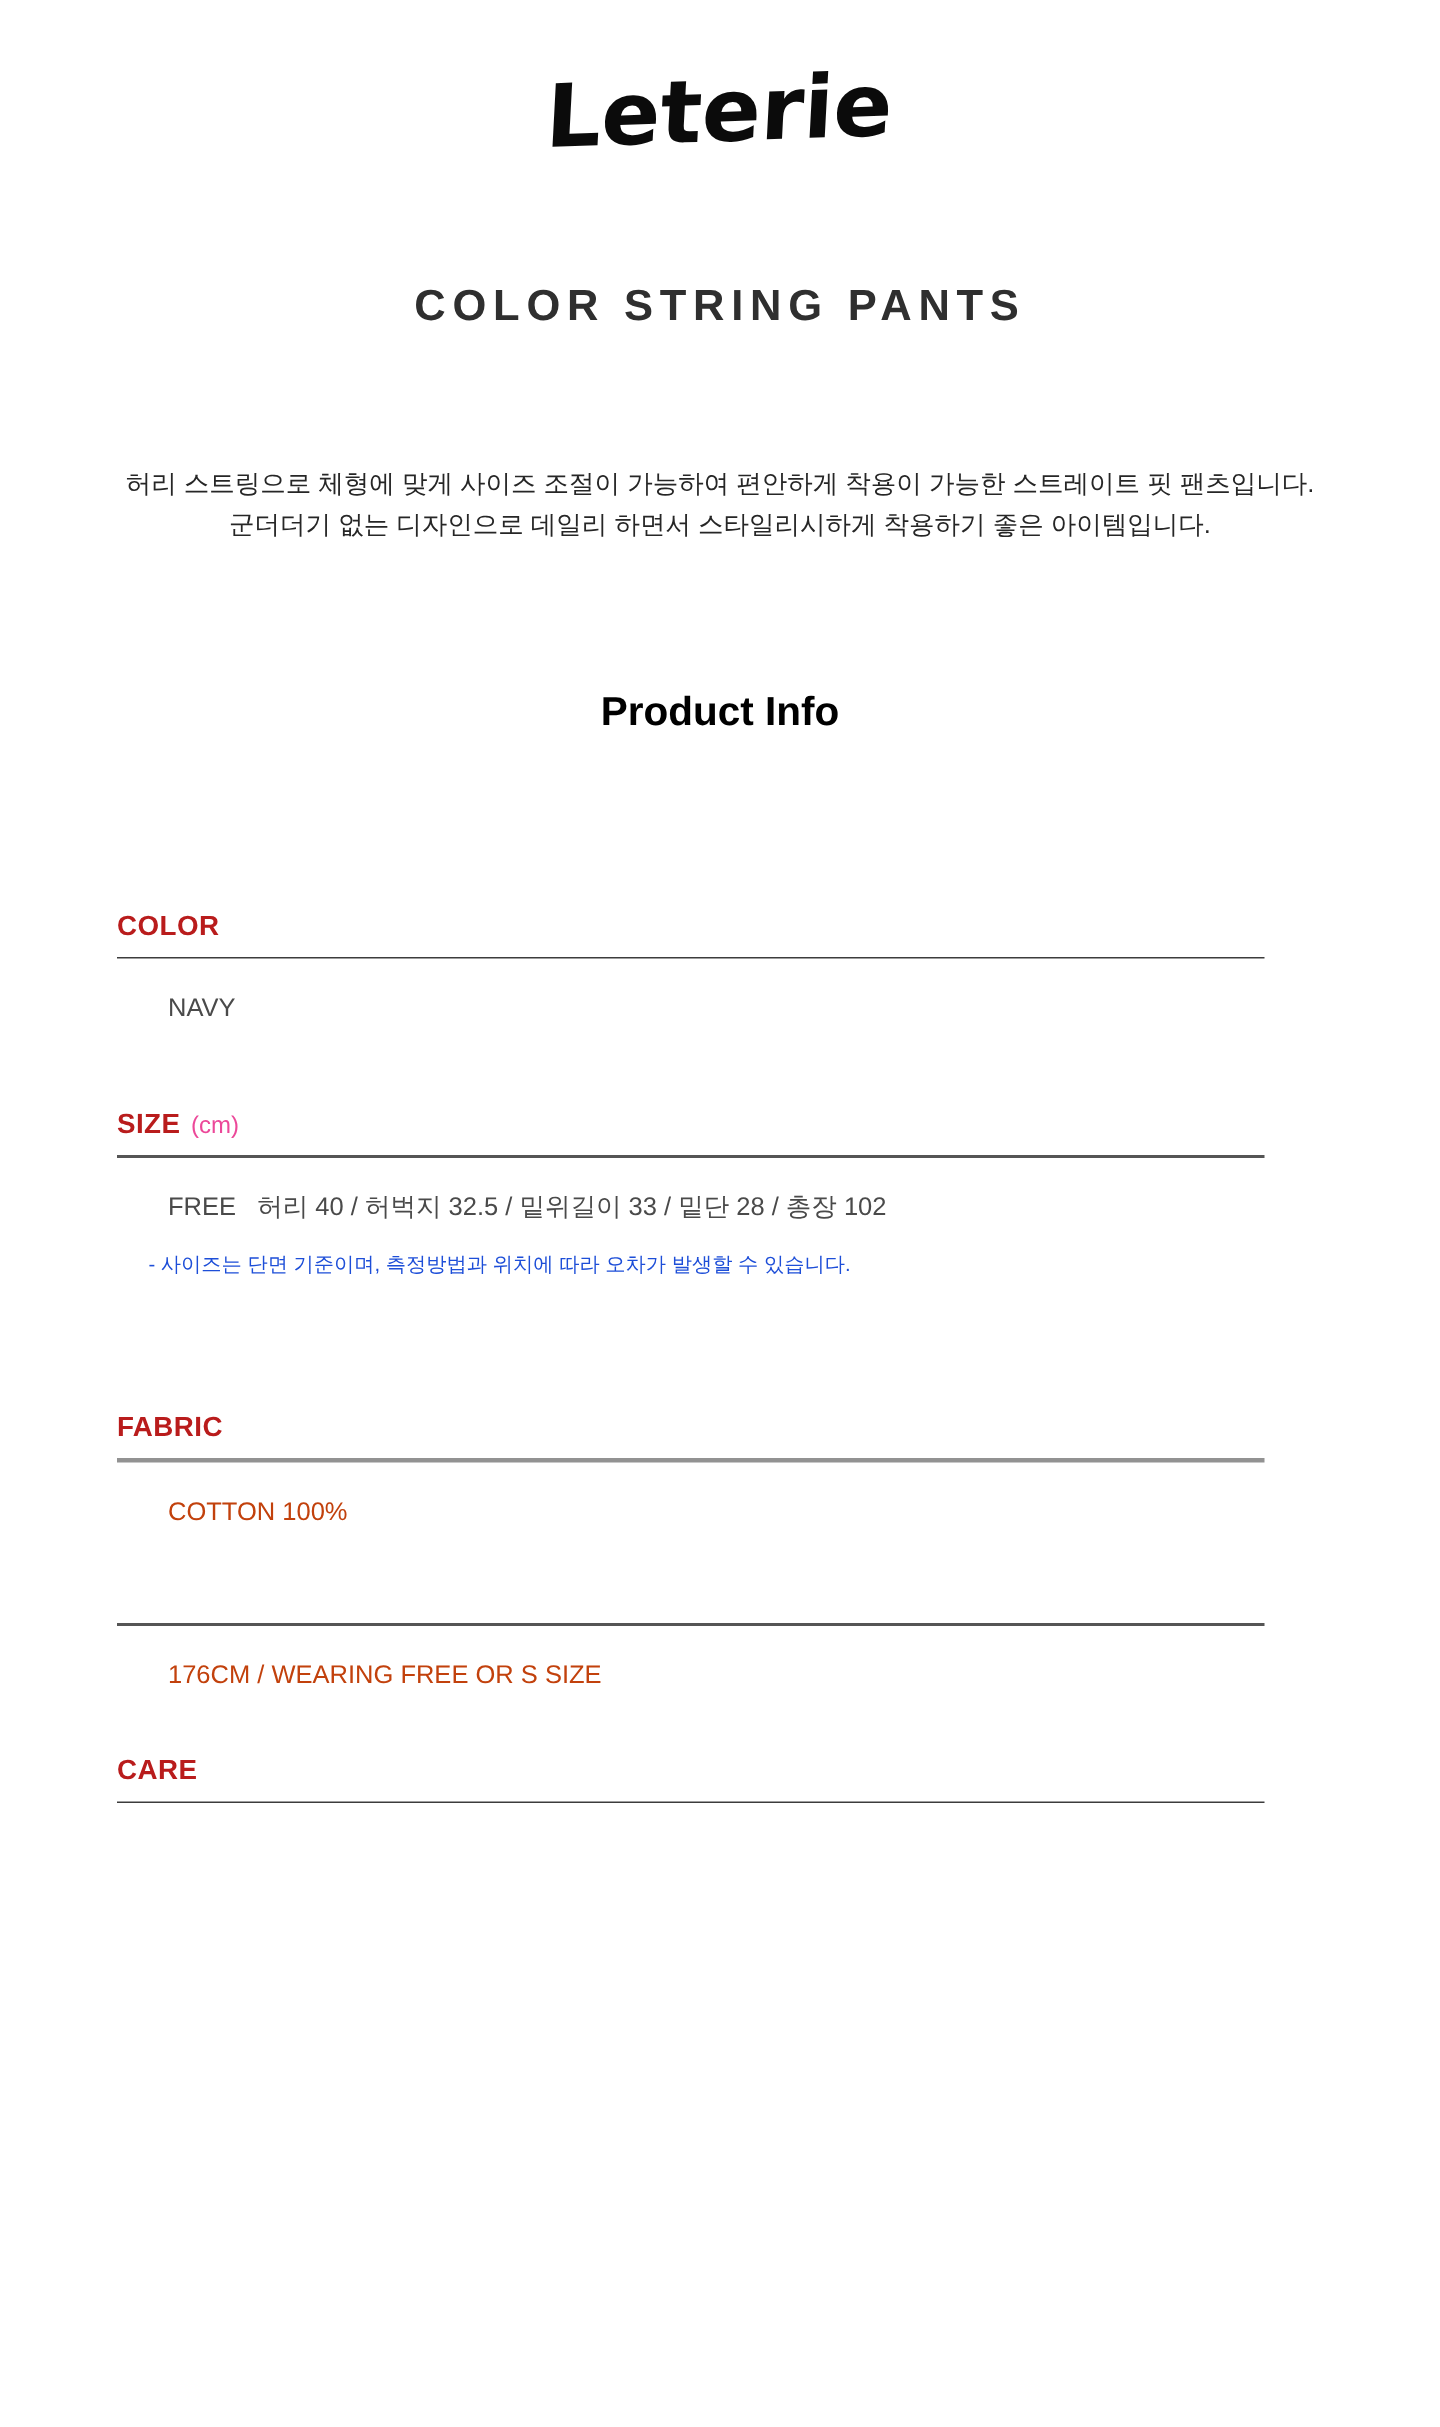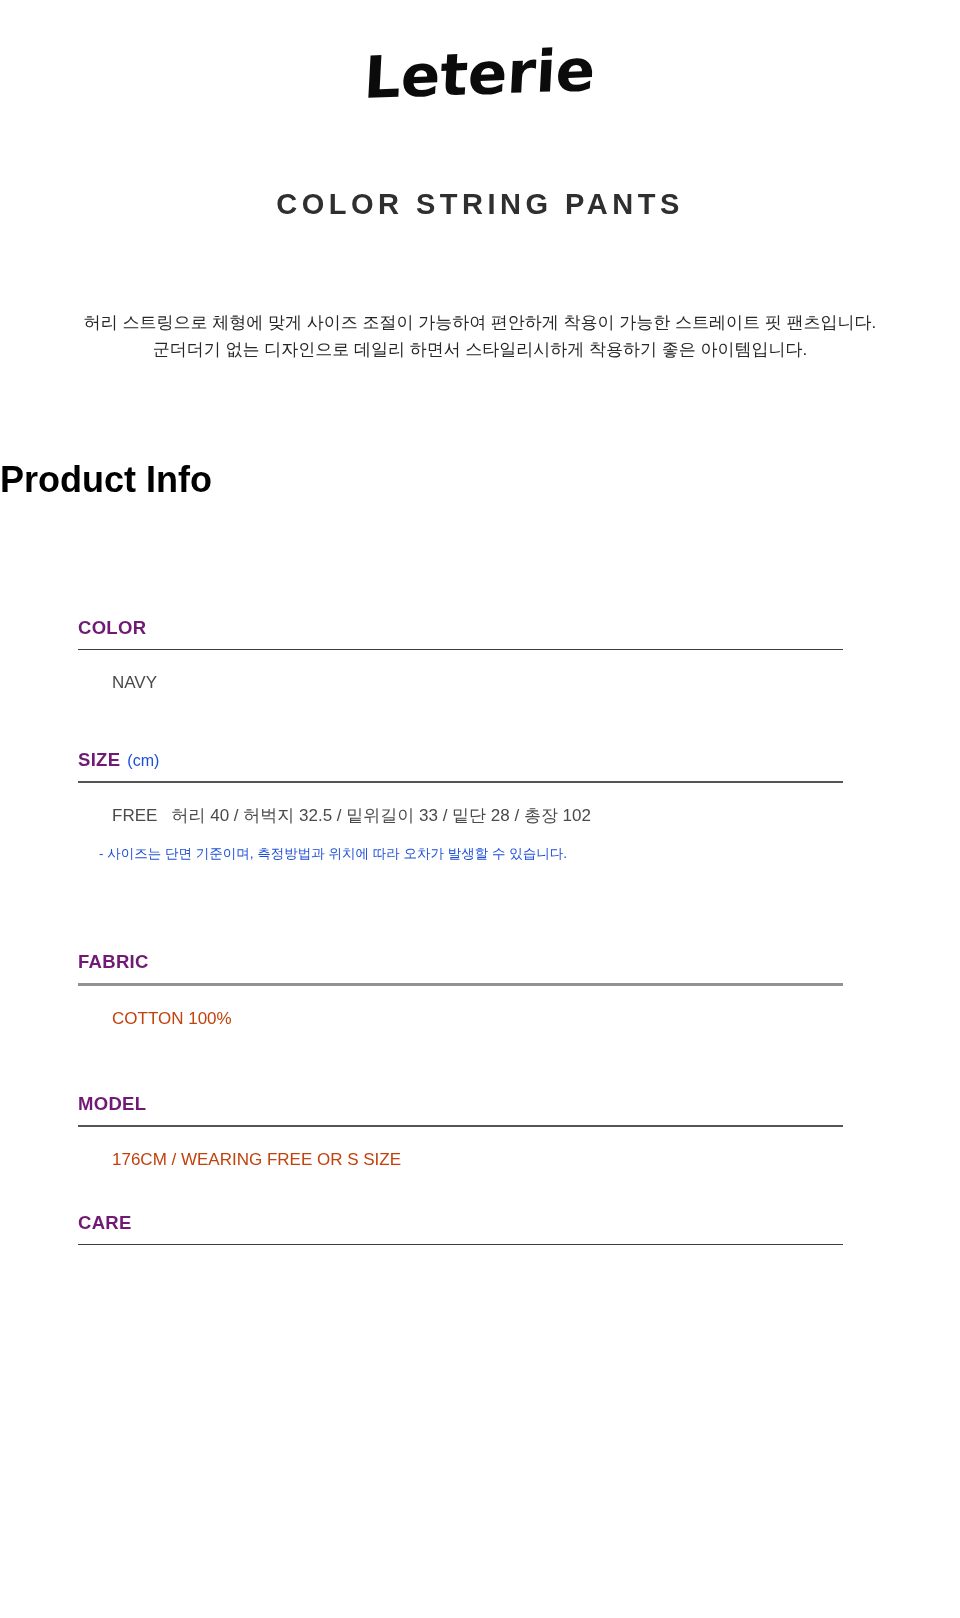--- a/index.html
+++ b/index.html
@@ -46,46 +46,47 @@
     margin-top: 88px;
     text-align: center;
     font-size: 17px;
     line-height: 27px;
     color: #262626;
   }
 
   
   .info-title {
     margin-top: 96px;
-    font-size: 36px;
+    text-align: center;
+    font-size: 27px;
     font-weight: 700;
     color: #000000;
   }
 
   
   .sections {
     margin: 116px 0 0 78px;
     width: 765px;
   }
   .section { margin-bottom: 0; }
   .section-head {
     display: flex;
     align-items: baseline;
     gap: 7px;
   }
   .section-label {
     font-size: 18.5px;
     font-weight: 700;
     letter-spacing: 0.3px;
-    color: #701a75;
+    color: #b91c1c;
   }
   .section-label-suffix {
     font-size: 16px;
     font-weight: 400;
-    color: #1d4ed8;
+    color: #ec4899;
   }
   .rule {
     margin-top: 10px;
     border: none;
     height: 0;
   }
   .rule-1 { border-top: 1px solid #3c3c3c; }
   .rule-2 { border-top: 2px solid #555555; }
   .rule-3 { border-top: 3px solid #929292; }
   .section-content {
@@ -149,23 +150,20 @@
 
   <div class="section mb-fabric">
     <div class="section-head">
       <span class="section-label">FABRIC</span>
     </div>
     <hr class="rule rule-3">
     <div class="section-content content-gray">COTTON 100%</div>
   </div>
 
   <div class="section mb-model">
-    <div class="section-head">
-      <span class="section-label">MODEL</span>
-    </div>
     <hr class="rule rule-2">
     <div class="section-content content-gray">176CM / WEARING FREE OR S SIZE</div>
   </div>
 
   <div class="section mb-care">
     <div class="section-head">
       <span class="section-label">CARE</span>
     </div>
     <hr class="rule rule-1">
   </div>

